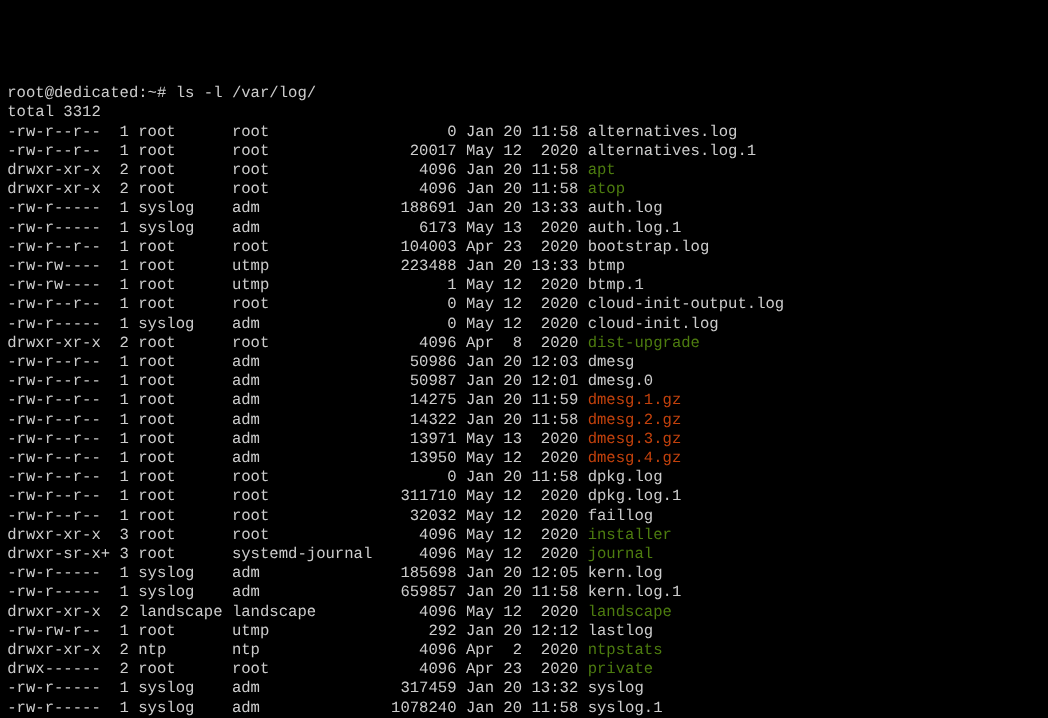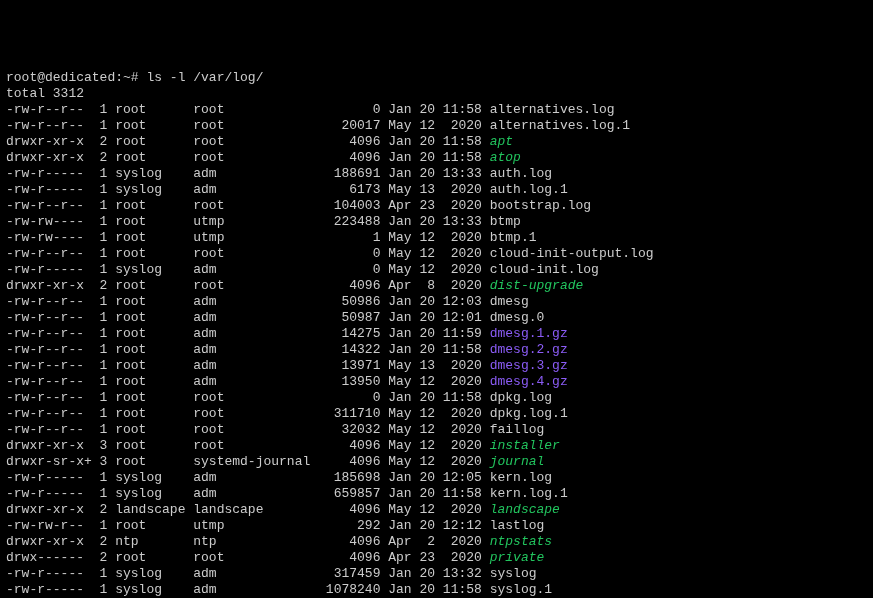--- a/index.html
+++ b/index.html
@@ -5,22 +5,22 @@
   body {
     background: #000;
     color: #ccc;
     font-family: "Courier New", monospace;
     font-size: 13px;
     line-height: 16px;
     margin: 0;
     padding: 6px;
     white-space: pre;
   }
-  .dir { color: #22c55e; font-style: italic; }
-  .gz { color: #8b5cf6; text-align: right; }
+  .dir { color: #4d7c0f; }
+  .gz { color: #c2410c; text-align: right; }
 </style>
 </head>
 <body>
 
 
 
 <div id="terminal"><div><span>root@dedicated:~#</span> <span>ls -l /var/log/</span></div><div>total 3312</div><div><span>-rw-r--r--  1 root      root                   0 Jan 20 11:58 </span><span class="">alternatives.log</span></div><div><span>-rw-r--r--  1 root      root               20017 May 12  2020 </span><span class="">alternatives.log.1</span></div><div><span>drwxr-xr-x  2 root      root                4096 Jan 20 11:58 </span><span class="dir">apt</span></div><div><span>drwxr-xr-x  2 root      root                4096 Jan 20 11:58 </span><span class="dir">atop</span></div><div><span>-rw-r-----  1 syslog    adm               188691 Jan 20 13:33 </span><span class="">auth.log</span></div><div><span>-rw-r-----  1 syslog    adm                 6173 May 13  2020 </span><span class="">auth.log.1</span></div><div><span>-rw-r--r--  1 root      root              104003 Apr 23  2020 </span><span class="">bootstrap.log</span></div><div><span>-rw-rw----  1 root      utmp              223488 Jan 20 13:33 </span><span class="">btmp</span></div><div><span>-rw-rw----  1 root      utmp                   1 May 12  2020 </span><span class="">btmp.1</span></div><div><span>-rw-r--r--  1 root      root                   0 May 12  2020 </span><span class="">cloud-init-output.log</span></div><div><span>-rw-r-----  1 syslog    adm                    0 May 12  2020 </span><span class="">cloud-init.log</span></div><div><span>drwxr-xr-x  2 root      root                4096 Apr  8  2020 </span><span class="dir">dist-upgrade</span></div><div><span>-rw-r--r--  1 root      adm                50986 Jan 20 12:03 </span><span class="">dmesg</span></div><div><span>-rw-r--r--  1 root      adm                50987 Jan 20 12:01 </span><span class="">dmesg.0</span></div><div><span>-rw-r--r--  1 root      adm                14275 Jan 20 11:59 </span><span class="gz">dmesg.1.gz</span></div><div><span>-rw-r--r--  1 root      adm                14322 Jan 20 11:58 </span><span class="gz">dmesg.2.gz</span></div><div><span>-rw-r--r--  1 root      adm                13971 May 13  2020 </span><span class="gz">dmesg.3.gz</span></div><div><span>-rw-r--r--  1 root      adm                13950 May 12  2020 </span><span class="gz">dmesg.4.gz</span></div><div><span>-rw-r--r--  1 root      root                   0 Jan 20 11:58 </span><span class="">dpkg.log</span></div><div><span>-rw-r--r--  1 root      root              311710 May 12  2020 </span><span class="">dpkg.log.1</span></div><div><span>-rw-r--r--  1 root      root               32032 May 12  2020 </span><span class="">faillog</span></div><div><span>drwxr-xr-x  3 root      root                4096 May 12  2020 </span><span class="dir">installer</span></div><div><span>drwxr-sr-x+ 3 root      systemd-journal     4096 May 12  2020 </span><span class="dir">journal</span></div><div><span>-rw-r-----  1 syslog    adm               185698 Jan 20 12:05 </span><span class="">kern.log</span></div><div><span>-rw-r-----  1 syslog    adm               659857 Jan 20 11:58 </span><span class="">kern.log.1</span></div><div><span>drwxr-xr-x  2 landscape landscape           4096 May 12  2020 </span><span class="dir">landscape</span></div><div><span>-rw-rw-r--  1 root      utmp                 292 Jan 20 12:12 </span><span class="">lastlog</span></div><div><span>drwxr-xr-x  2 ntp       ntp                 4096 Apr  2  2020 </span><span class="dir">ntpstats</span></div><div><span>drwx------  2 root      root                4096 Apr 23  2020 </span><span class="dir">private</span></div><div><span>-rw-r-----  1 syslog    adm               317459 Jan 20 13:32 </span><span class="">syslog</span></div><div><span>-rw-r-----  1 syslog    adm              1078240 Jan 20 11:58 </span><span class="">syslog.1</span></div></div>
 
 
 

